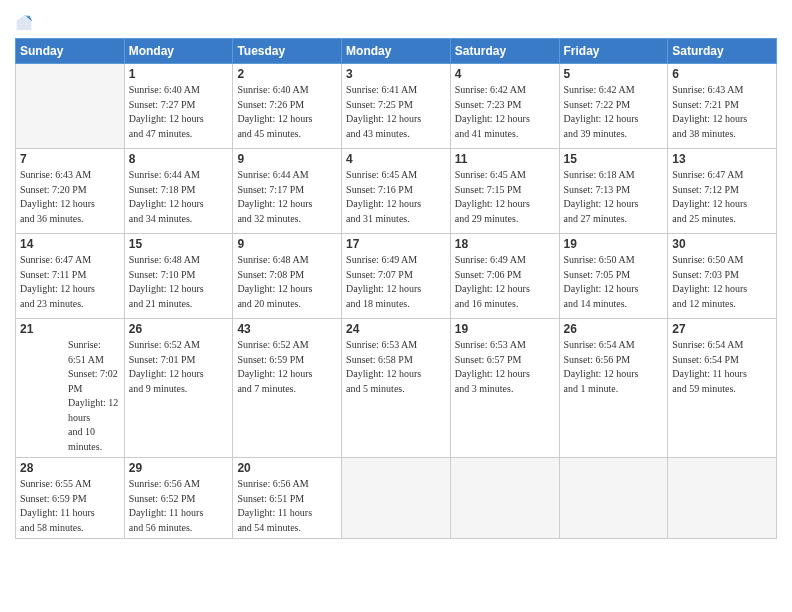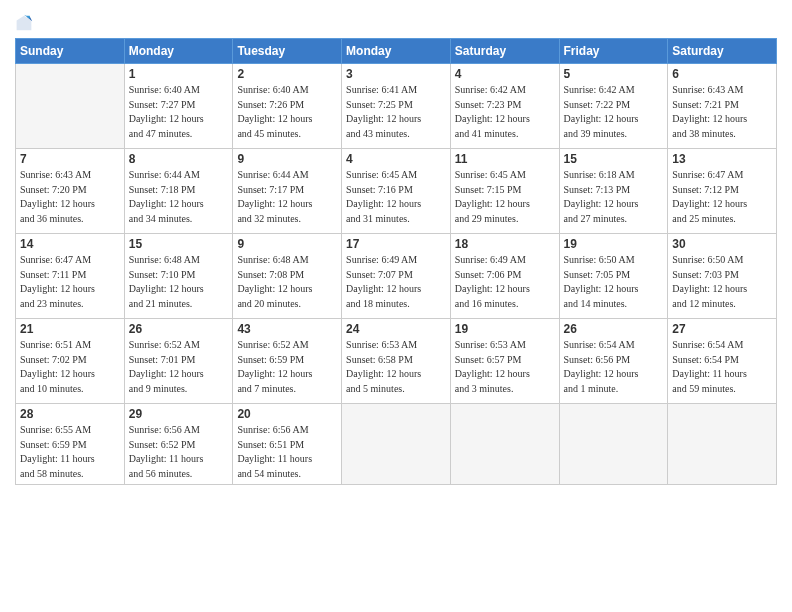--- a/index.html
+++ b/index.html
@@ -276,21 +276,21 @@
             <span class="day-num">30</span>
             <div class="day-info" style="white-space: pre-line;">Sunrise: 6:50 AM
 Sunset: 7:03 PM
 Daylight: 12 hours
 and 12 minutes.</div>
           </td>
         </tr>
         <tr>
           <td>
             <span class="day-num">21</span>
-            <div class="day-info" style="white-space: pre-line;">Sunrise: 6:51 AM
+            <div class="day-info" style="white-space: pre-line; margin-left: 48px;">Sunrise: 6:51 AM
 Sunset: 7:02 PM
 Daylight: 12 hours
 and 10 minutes.</div>
           </td>
           <td>
             <span class="day-num">26</span>
             <div class="day-info" style="white-space: pre-line;">Sunrise: 6:52 AM
 Sunset: 7:01 PM
 Daylight: 12 hours
 and 9 minutes.</div>

